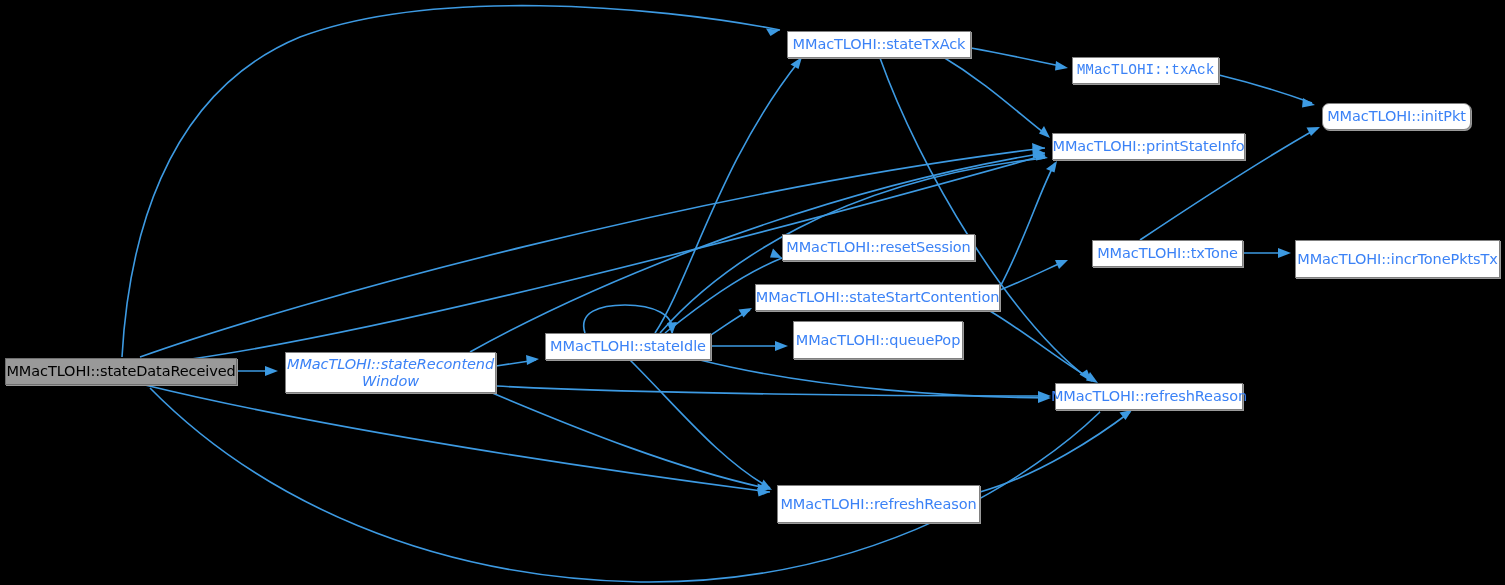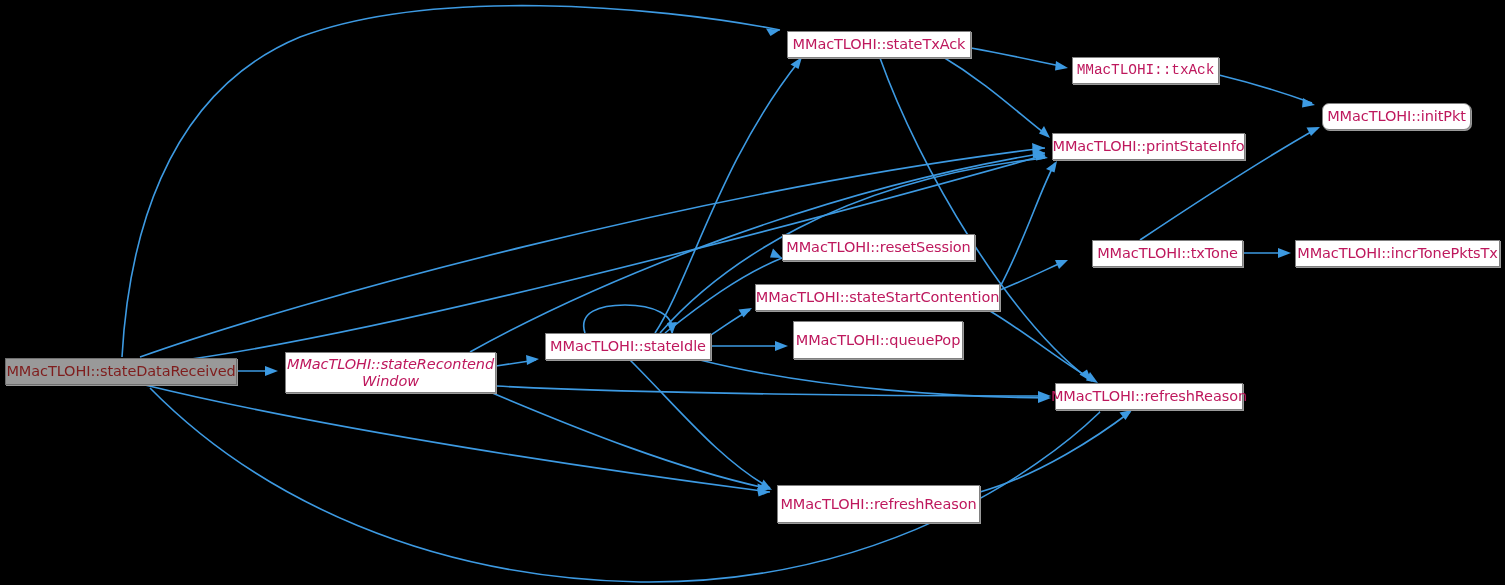--- a/index.html
+++ b/index.html
@@ -29,35 +29,35 @@
   }
   .edge-arrow {
     fill: #3d9ae2;
     stroke: none;
   }
   .node-box {
     position: absolute;
     box-sizing: border-box;
     border: 1px solid #808080;
     background: #ffffff;
-    color: #be185d;
+    color: #3b82f6;
     font-size: 14.5px;
     line-height: 1.14;
     display: flex;
     align-items: center;
     justify-content: center;
     text-align: center;
     white-space: pre-line;
     box-shadow: 1px 1px 0 0 #9a9a9a;
     letter-spacing: -0.1px;
   }
   .node-box.root {
     background: #999999;
     border: 1px solid #6e6e6e;
-    color: #7f1d1d;
+    color: #000000;
   }
 </style>
 </head>
 <body>
 
 <div id="graph-root">
 
   <svg id="graph-svg" viewBox="0 0 1505 585" xmlns="http://www.w3.org/2000/svg">
     <g id="edges-layer">
         <g>
@@ -179,20 +179,20 @@
       <div class="node-box root" style="left: 5px; top: 358px; width: 232px; height: 27px; background: rgb(153, 153, 153);">MMacTLOHI::stateDataReceived</div>
       <div class="node-box" style="left: 285px; top: 352px; width: 211px; height: 41px; background: rgb(255, 255, 255); font-style: italic;">MMacTLOHI::stateRecontend
 Window</div>
       <div class="node-box" style="left: 545px; top: 333px; width: 166px; height: 27px; background: rgb(255, 255, 255);">MMacTLOHI::stateIdle</div>
       <div class="node-box" style="left: 787px; top: 31px; width: 184px; height: 27px; background: rgb(255, 255, 255);">MMacTLOHI::stateTxAck</div>
       <div class="node-box" style="left: 1072px; top: 57px; width: 147px; height: 27px; background: rgb(255, 255, 255); font-family: Liberation Mono, monospace;">MMacTLOHI::txAck</div>
       <div class="node-box" style="left: 1322px; top: 103px; width: 149px; height: 27px; background: rgb(255, 255, 255); border-radius: 7px;">MMacTLOHI::initPkt</div>
       <div class="node-box" style="left: 1052px; top: 133px; width: 193px; height: 27px; background: rgb(255, 255, 255);">MMacTLOHI::printStateInfo</div>
       <div class="node-box" style="left: 782px; top: 234px; width: 193px; height: 27px; background: rgb(255, 255, 255);">MMacTLOHI::resetSession</div>
       <div class="node-box" style="left: 1092px; top: 240px; width: 151px; height: 27px; background: rgb(255, 255, 255);">MMacTLOHI::txTone</div>
-      <div class="node-box" style="left: 1295px; top: 240px; width: 205px; height: 27px; background: rgb(255, 255, 255);">MMacTLOHI::incrTonePktsTx</div>
+      <div class="node-box" style="left: 1295px; top: 240px; width: 205px; height: 38px; background: rgb(255, 255, 255);">MMacTLOHI::incrTonePktsTx</div>
       <div class="node-box" style="left: 755px; top: 284px; width: 245px; height: 27px; background: rgb(255, 255, 255);">MMacTLOHI::stateStartContention</div>
       <div class="node-box" style="left: 793px; top: 321px; width: 170px; height: 38px; background: rgb(255, 255, 255);">MMacTLOHI::queuePop</div>
       <div class="node-box" style="left: 1055px; top: 383px; width: 188px; height: 27px; background: rgb(255, 255, 255);">MMacTLOHI::refreshReason</div>
       <div class="node-box" style="left: 777px; top: 485px; width: 203px; height: 38px; background: rgb(255, 255, 255);">MMacTLOHI::refreshReason</div>
     </div>
 
 </div>
 
 </body></html>

